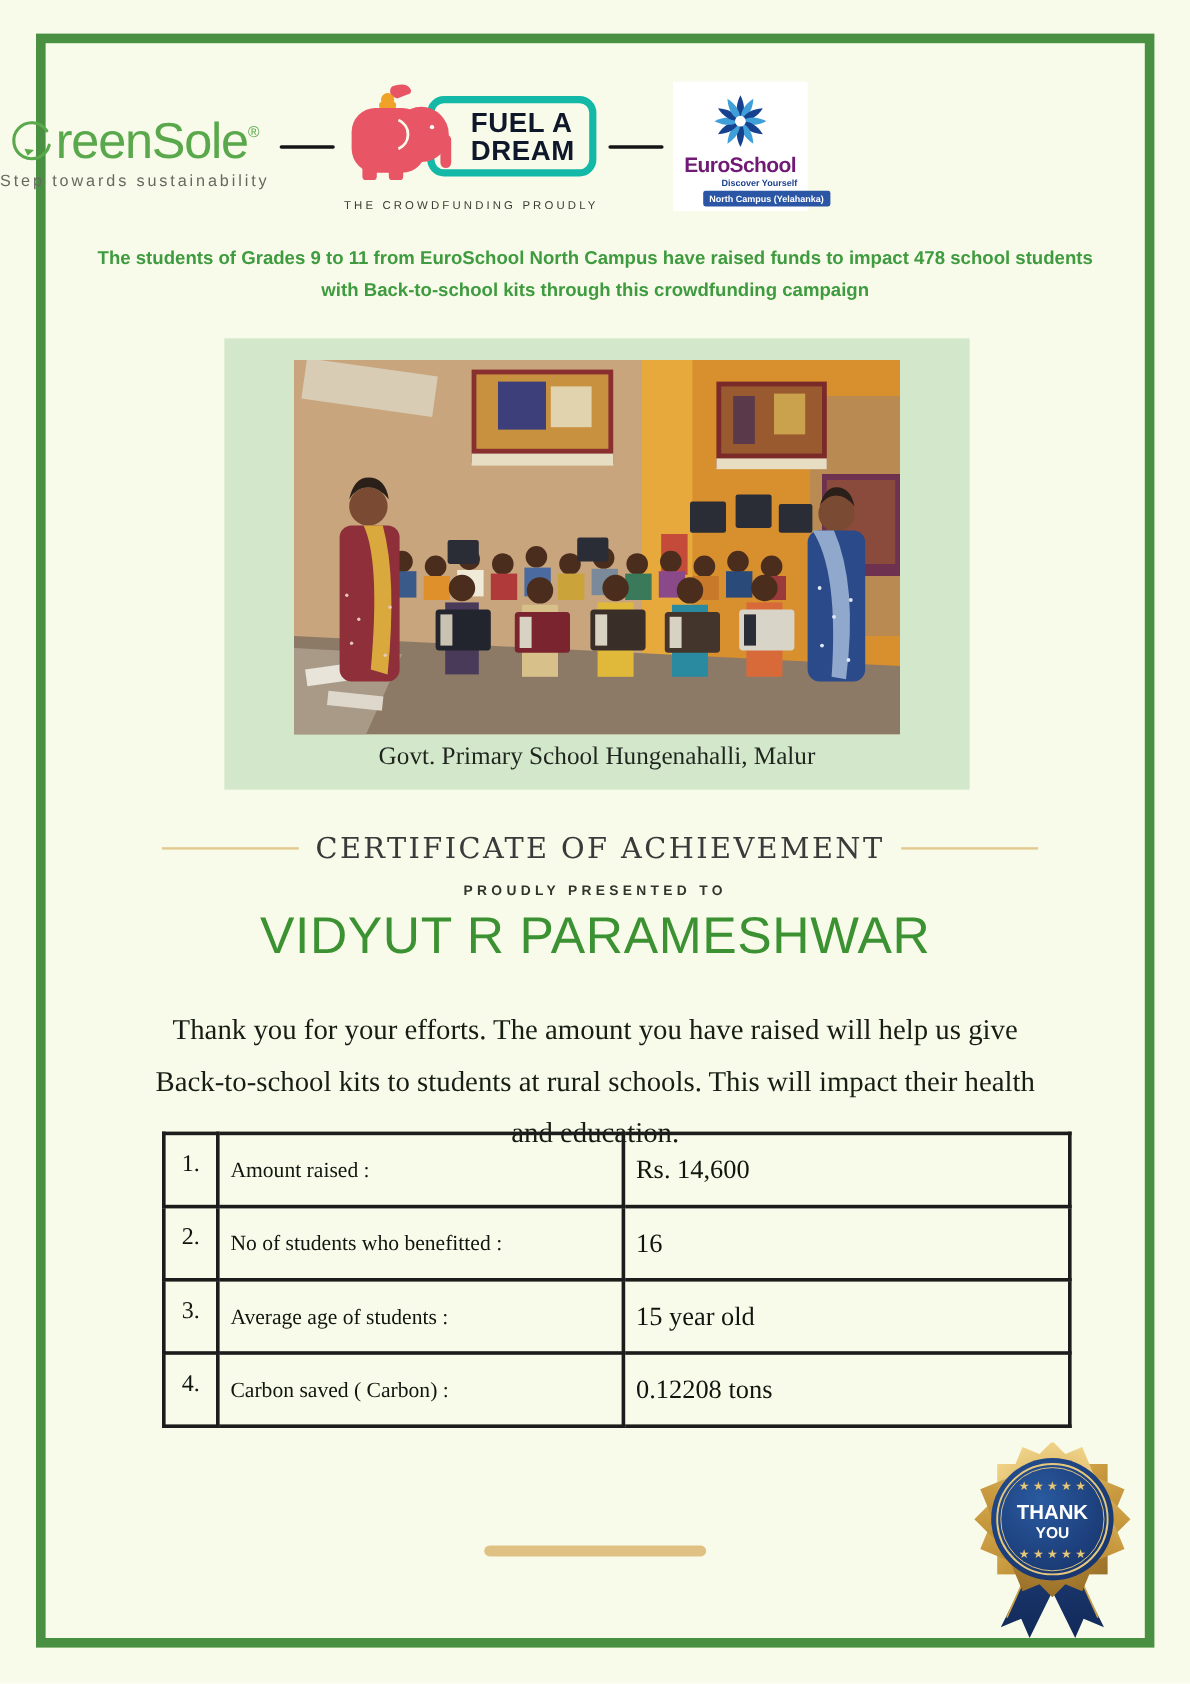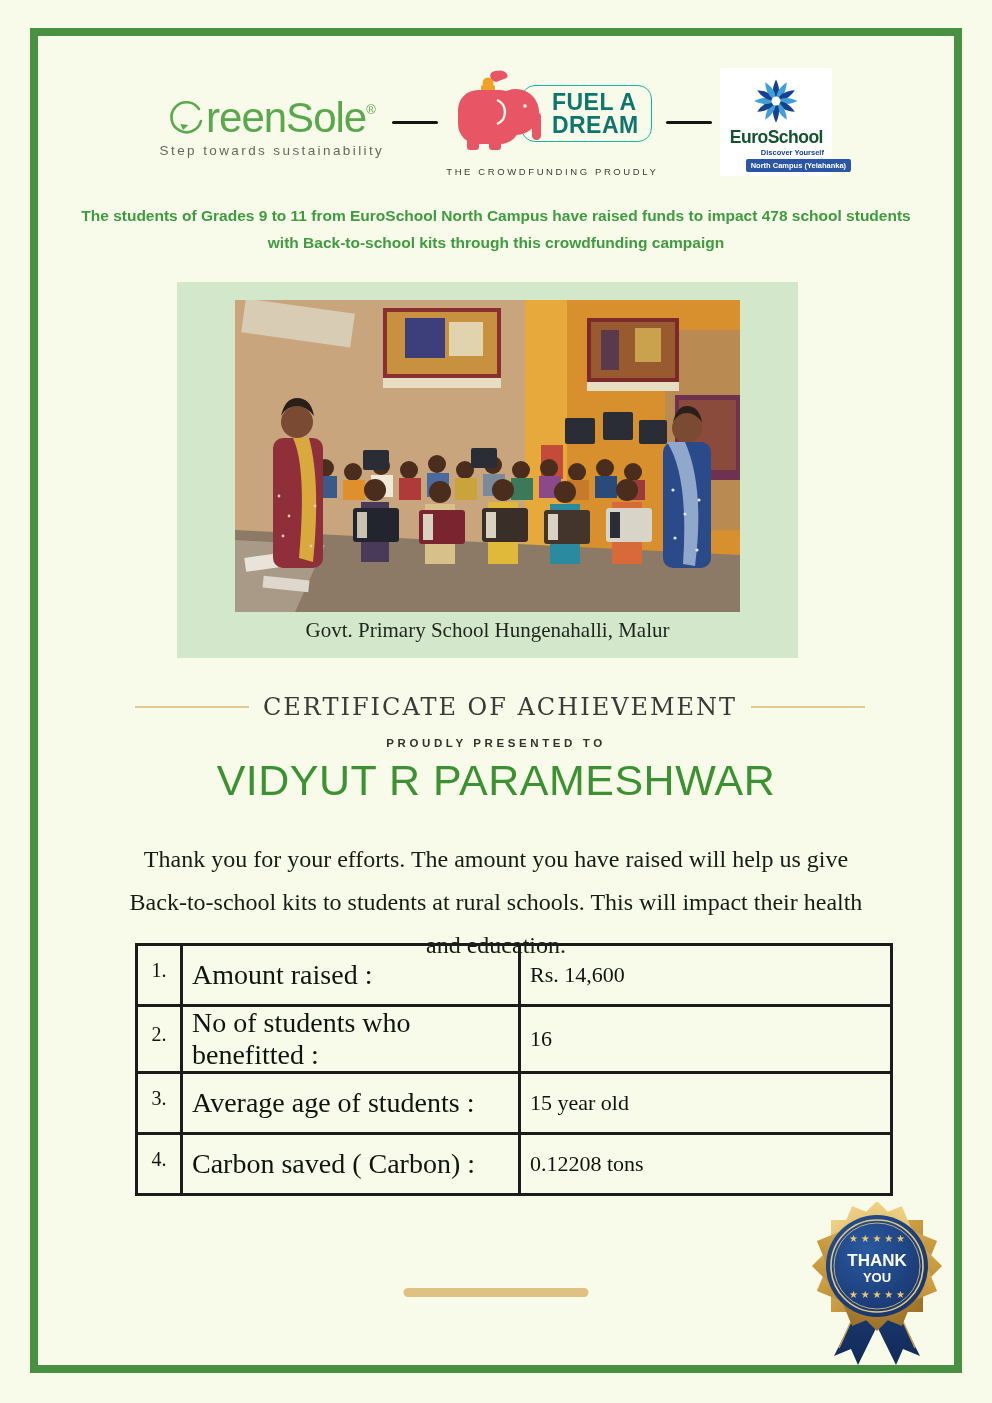--- a/index.html
+++ b/index.html
@@ -10,61 +10,61 @@
     background:#f8fbe9; overflow:hidden;
   }
   .frame {
     position:absolute; left:30px; top:28px; right:30px; bottom:30px;
     border:8px solid #4a9042; pointer-events:none;
   }
 
   
   .logo-row {
     position:absolute; top:62px; left:0; right:0; height:120px;
-    display:flex; align-items:center; justify-content:center; gap:8px;
+    display:flex; align-items:center; gap:8px;
   }
   .greensole { display:flex; flex-direction:column; align-items:center; margin-top:10px; }
   .gs-word { display:flex; align-items:flex-end; color:#5aa84c; }
   .gs-name { font-size:42px; font-weight:300; letter-spacing:-1px; line-height:1; }
   .gs-reg { font-size:13px; margin-bottom:22px; }
   .gs-tag { font-size:13.5px; color:#66695f; letter-spacing:2.4px; margin-top:4px; }
   .dash { width:46px; height:3px; background:#141414; border-radius:2px; }
 
   .fad { display:flex; flex-direction:column; align-items:center; }
   .fad-top { position:relative; display:flex; align-items:center; }
   .fad-box {
-    border:1px solid #14b8a6; border-radius:14px;
+    border:6px solid #14b8a6; border-radius:14px;
     padding:5px 12px 5px 30px; margin-left:-24px;
-    color:#0f766e; font-weight:bold; font-size:23px; line-height:0.98;
+    color:#0f172a; font-weight:bold; font-size:23px; line-height:0.98;
     letter-spacing:0.5px;
   }
   .fad-ele { position:relative; z-index:2; }
   .fad-tag { font-size:9.5px; color:#3d3d35; letter-spacing:2.6px; margin-top:6px; }
 
   .euro {
     background:#ffffff; width:112px; padding:6px 4px 4px;
     display:flex; flex-direction:column; align-items:center;
   }
-  .euro-name { color:#14532d; font-weight:bold; font-size:17.5px; line-height:1.1; letter-spacing:-0.5px; }
+  .euro-name { color:#701a75; font-weight:bold; font-size:17.5px; line-height:1.1; letter-spacing:-0.5px; }
   .euro-tag { color:#1b3f8f; font-weight:bold; font-size:7.5px; margin-top:1px;padding-left:32px; }
   .euro-campus {
     background:#2b56a5; color:#ffffff; font-size:7.5px; font-weight:bold;
     border-radius:2px; padding:2px 5px; margin-top:2px; white-space:nowrap;margin-left:44px;
   }
 
   
   .statement {
     position:absolute; top:202px; left:50%; transform:translateX(-50%);
     width:845px; text-align:center;
     color:#3f9b3f; font-weight:bold; font-size:15.5px; line-height:1.75;
   }
 
   
   .photo-wrap {
-    position:absolute; left:177px; top:282px; width:621px; height:376px;
+    position:absolute; left:187px; top:282px; width:621px; height:376px;
     background:#d3e7ca;
   }
   .photo { position:absolute; left:58px; top:18px; width:505px; height:312px; display:block; }
   .caption {
     position:absolute; left:0; right:0; top:336px; text-align:center;
     font-family:"Liberation Serif", serif; font-size:21px; color:#1e241e;
   }
 
   
   .cert-row {
@@ -96,21 +96,21 @@
   
   .info-table {
     position:absolute; left:135px; top:943px; width:758px;
     border-collapse:collapse;
   }
   .info-table td {
     border:3px solid #1c1c1c; height:61px;
     font-family:"Liberation Serif", serif; color:#10160f;
   }
   .td-num { width:45px; text-align:center; font-size:20px; vertical-align:middle; padding-bottom:10px; }
-  .td-label { width:338px; font-size:28px; padding-left:9px; }
+  .td-label { width:338px; font-size:18px; padding-left:9px; }
   .td-value { font-size:22px; padding-left:9px; }
 
   
   .date-bar {
     position:absolute; top:1288px; left:50%; transform:translateX(-50%);
     width:185px; height:9px; border-radius:5px; background:#e0c184;
   }
   .date-text {
     position:absolute; top:1310px; left:0; right:0; text-align:center;
     font-family:"Liberation Serif", serif; font-size:27px; color:#10160f;

